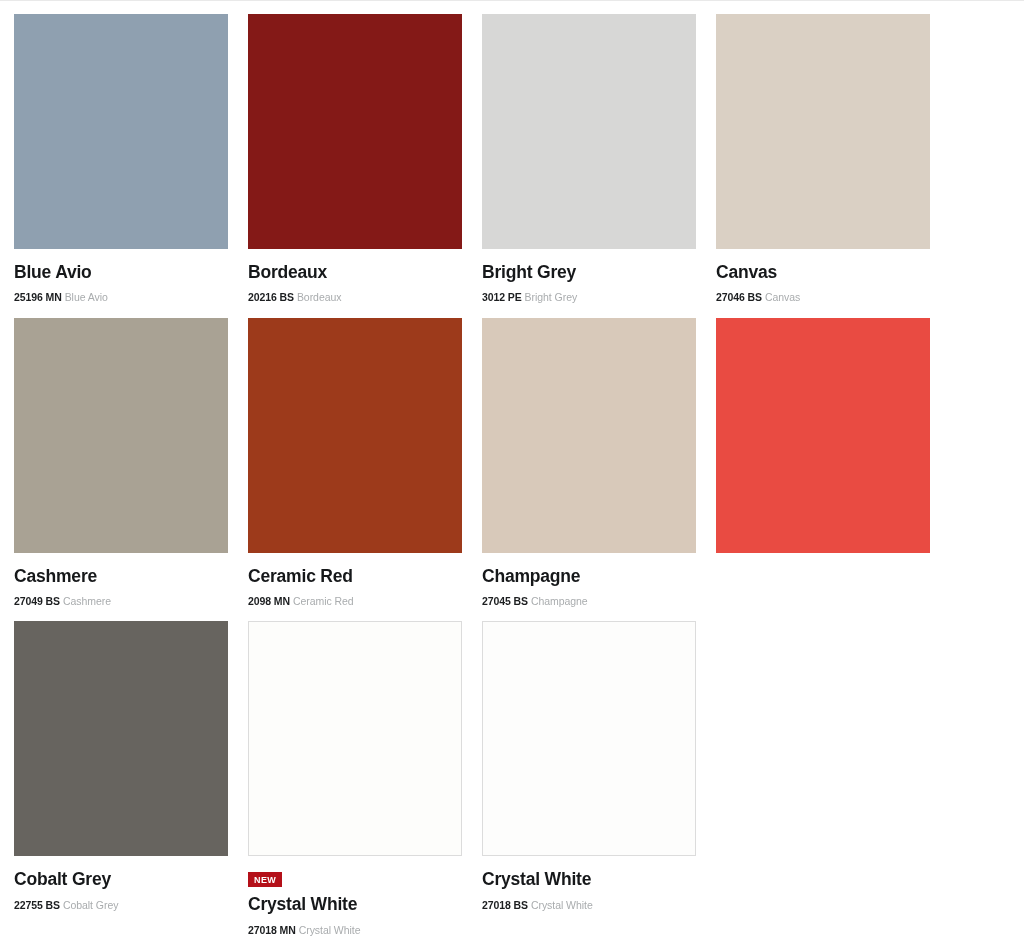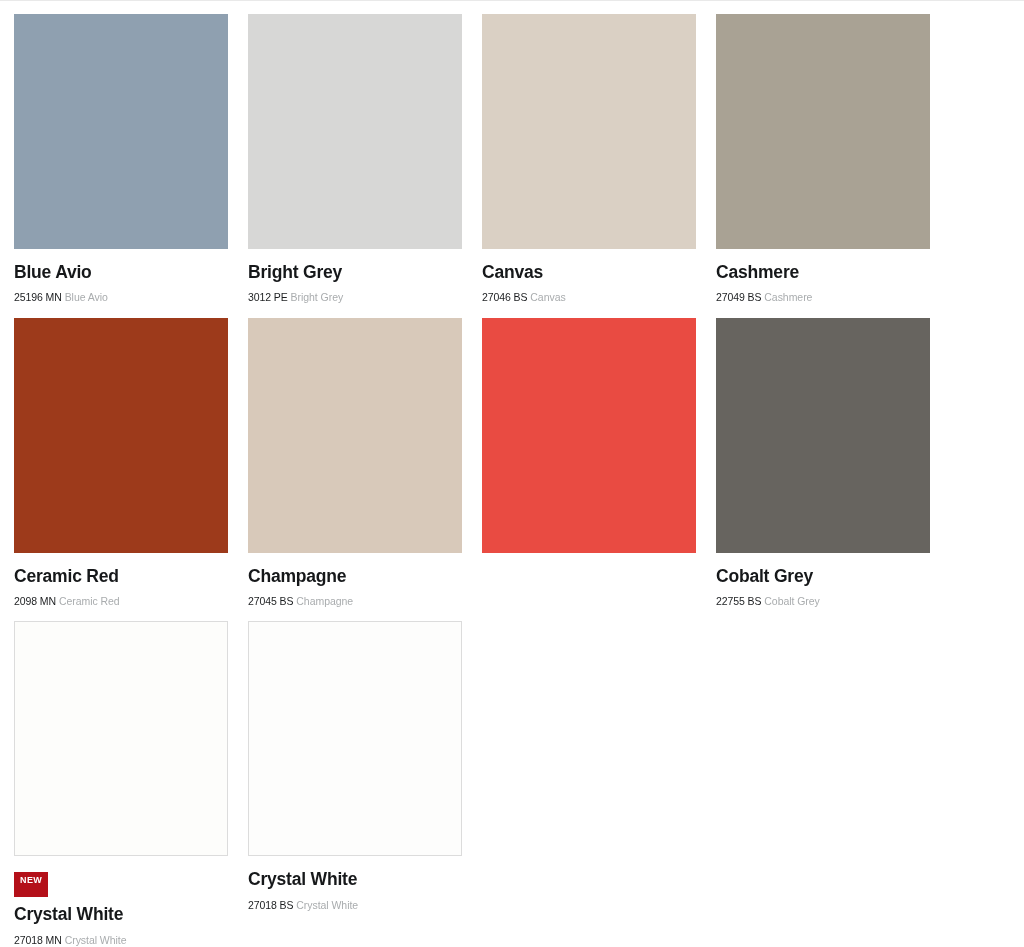--- a/index.html
+++ b/index.html
@@ -47,42 +47,42 @@
   }
 
   .new-badge {
     display: inline-block;
     background: #b41019;
     color: #ffffff;
     font-size: 9px;
     font-weight: bold;
     letter-spacing: 0.4px;
     line-height: 1;
-    padding: 4px 6px 12px 6px;
+    padding: 4px 6px 2px 6px;
     margin-bottom: 7px;
     text-transform: uppercase;
   }
 
   .swatch-name {
     font-size: 17.5px;
     font-weight: bold;
     color: #16181a;
     letter-spacing: -0.2px;
     line-height: 1.15;
     margin: 0;
   }
 
   .swatch-code-row {
     margin-top: 9px;
     font-size: 10.5px;
     line-height: 1.2;
     white-space: nowrap;
   }
   .swatch-code {
-    font-weight: normal;
+    font-weight: bold;
     color: #1c1e20;
     letter-spacing: -0.1px;
     text-align: right;
   }
   .swatch-sub {
     color: #a9acae;
     margin-left: 3px;
     letter-spacing: -0.05px;
   }
 
@@ -99,20 +99,27 @@
 <body>
 
 <div class="top-rule"></div>
 
 <div id="palette-grid">
     <div class="swatch-card">
       <div class="swatch-chip" style="background: rgb(143, 160, 176);"></div>
       <div class="swatch-meta">
         <div class="swatch-name">Blue Avio</div>
         <div class="swatch-code-row"><span class="swatch-code">25196 MN</span><span class="swatch-sub">Blue Avio</span></div>
+      </div>
+    </div>
+    <div class="swatch-card">
+      <div class="swatch-chip" style="background: rgb(132, 25, 23);"></div>
+      <div class="swatch-meta">
+        <div class="swatch-name">Bordeaux</div>
+        <div class="swatch-code-row"><span class="swatch-code">20216 BS</span><span class="swatch-sub">Bordeaux</span></div>
       </div>
     </div>
     <div class="swatch-card">
       <div class="swatch-chip" style="background: rgb(215, 215, 214);"></div>
       <div class="swatch-meta">
         <div class="swatch-name">Bright Grey</div>
         <div class="swatch-code-row"><span class="swatch-code">3012 PE</span><span class="swatch-sub">Bright Grey</span></div>
       </div>
     </div>
     <div class="swatch-card">

